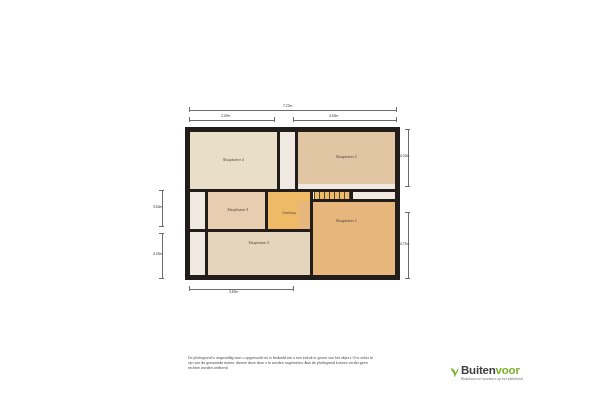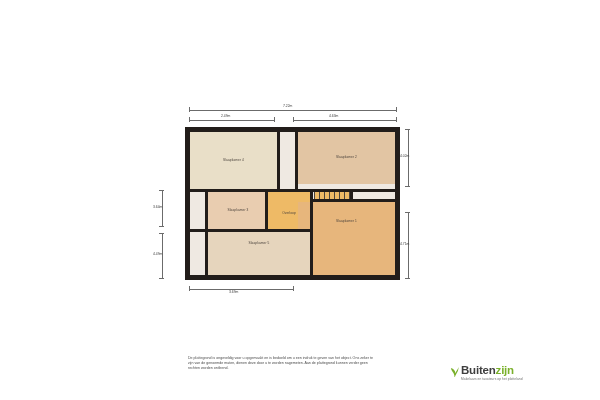--- a/index.html
+++ b/index.html
@@ -264,17 +264,17 @@
       <div class="wall" style="left:160px; top:57px; width:3px; height:13px;"></div>
     </div>
   </div>
 
   <div class="disclaimer">De plattegrond is ongeveldig voor u opgemaakt en is bedoeld om u een indruk te geven van het object. Ons zeker te zijn van de genoemde maten, dienen deze door u te worden nagemeten. Aan de plattegrond kunnen verder geen rechten worden ontleend.</div>
 
   <div class="logo">
     <svg class="logo-leaf" viewBox="0 0 20 24">
       <path d="M10 24 C10 14, 3 12, 2 4 C8 6, 12 10, 12 16 C14 10, 18 7, 19 2 C19 12, 14 16, 11 24 Z" fill="#7ab02b"></path>
     </svg>
-    <div class="logo-word"><span>Buiten</span><span class="green">zijn</span></div>
+    <div class="logo-word"><span>Buiten</span><span class="green">voor</span></div>
     <div class="logo-tag">Makelaars en taxateurs op het platteland</div>
   </div>
 
 </div>
 
 </body></html>

